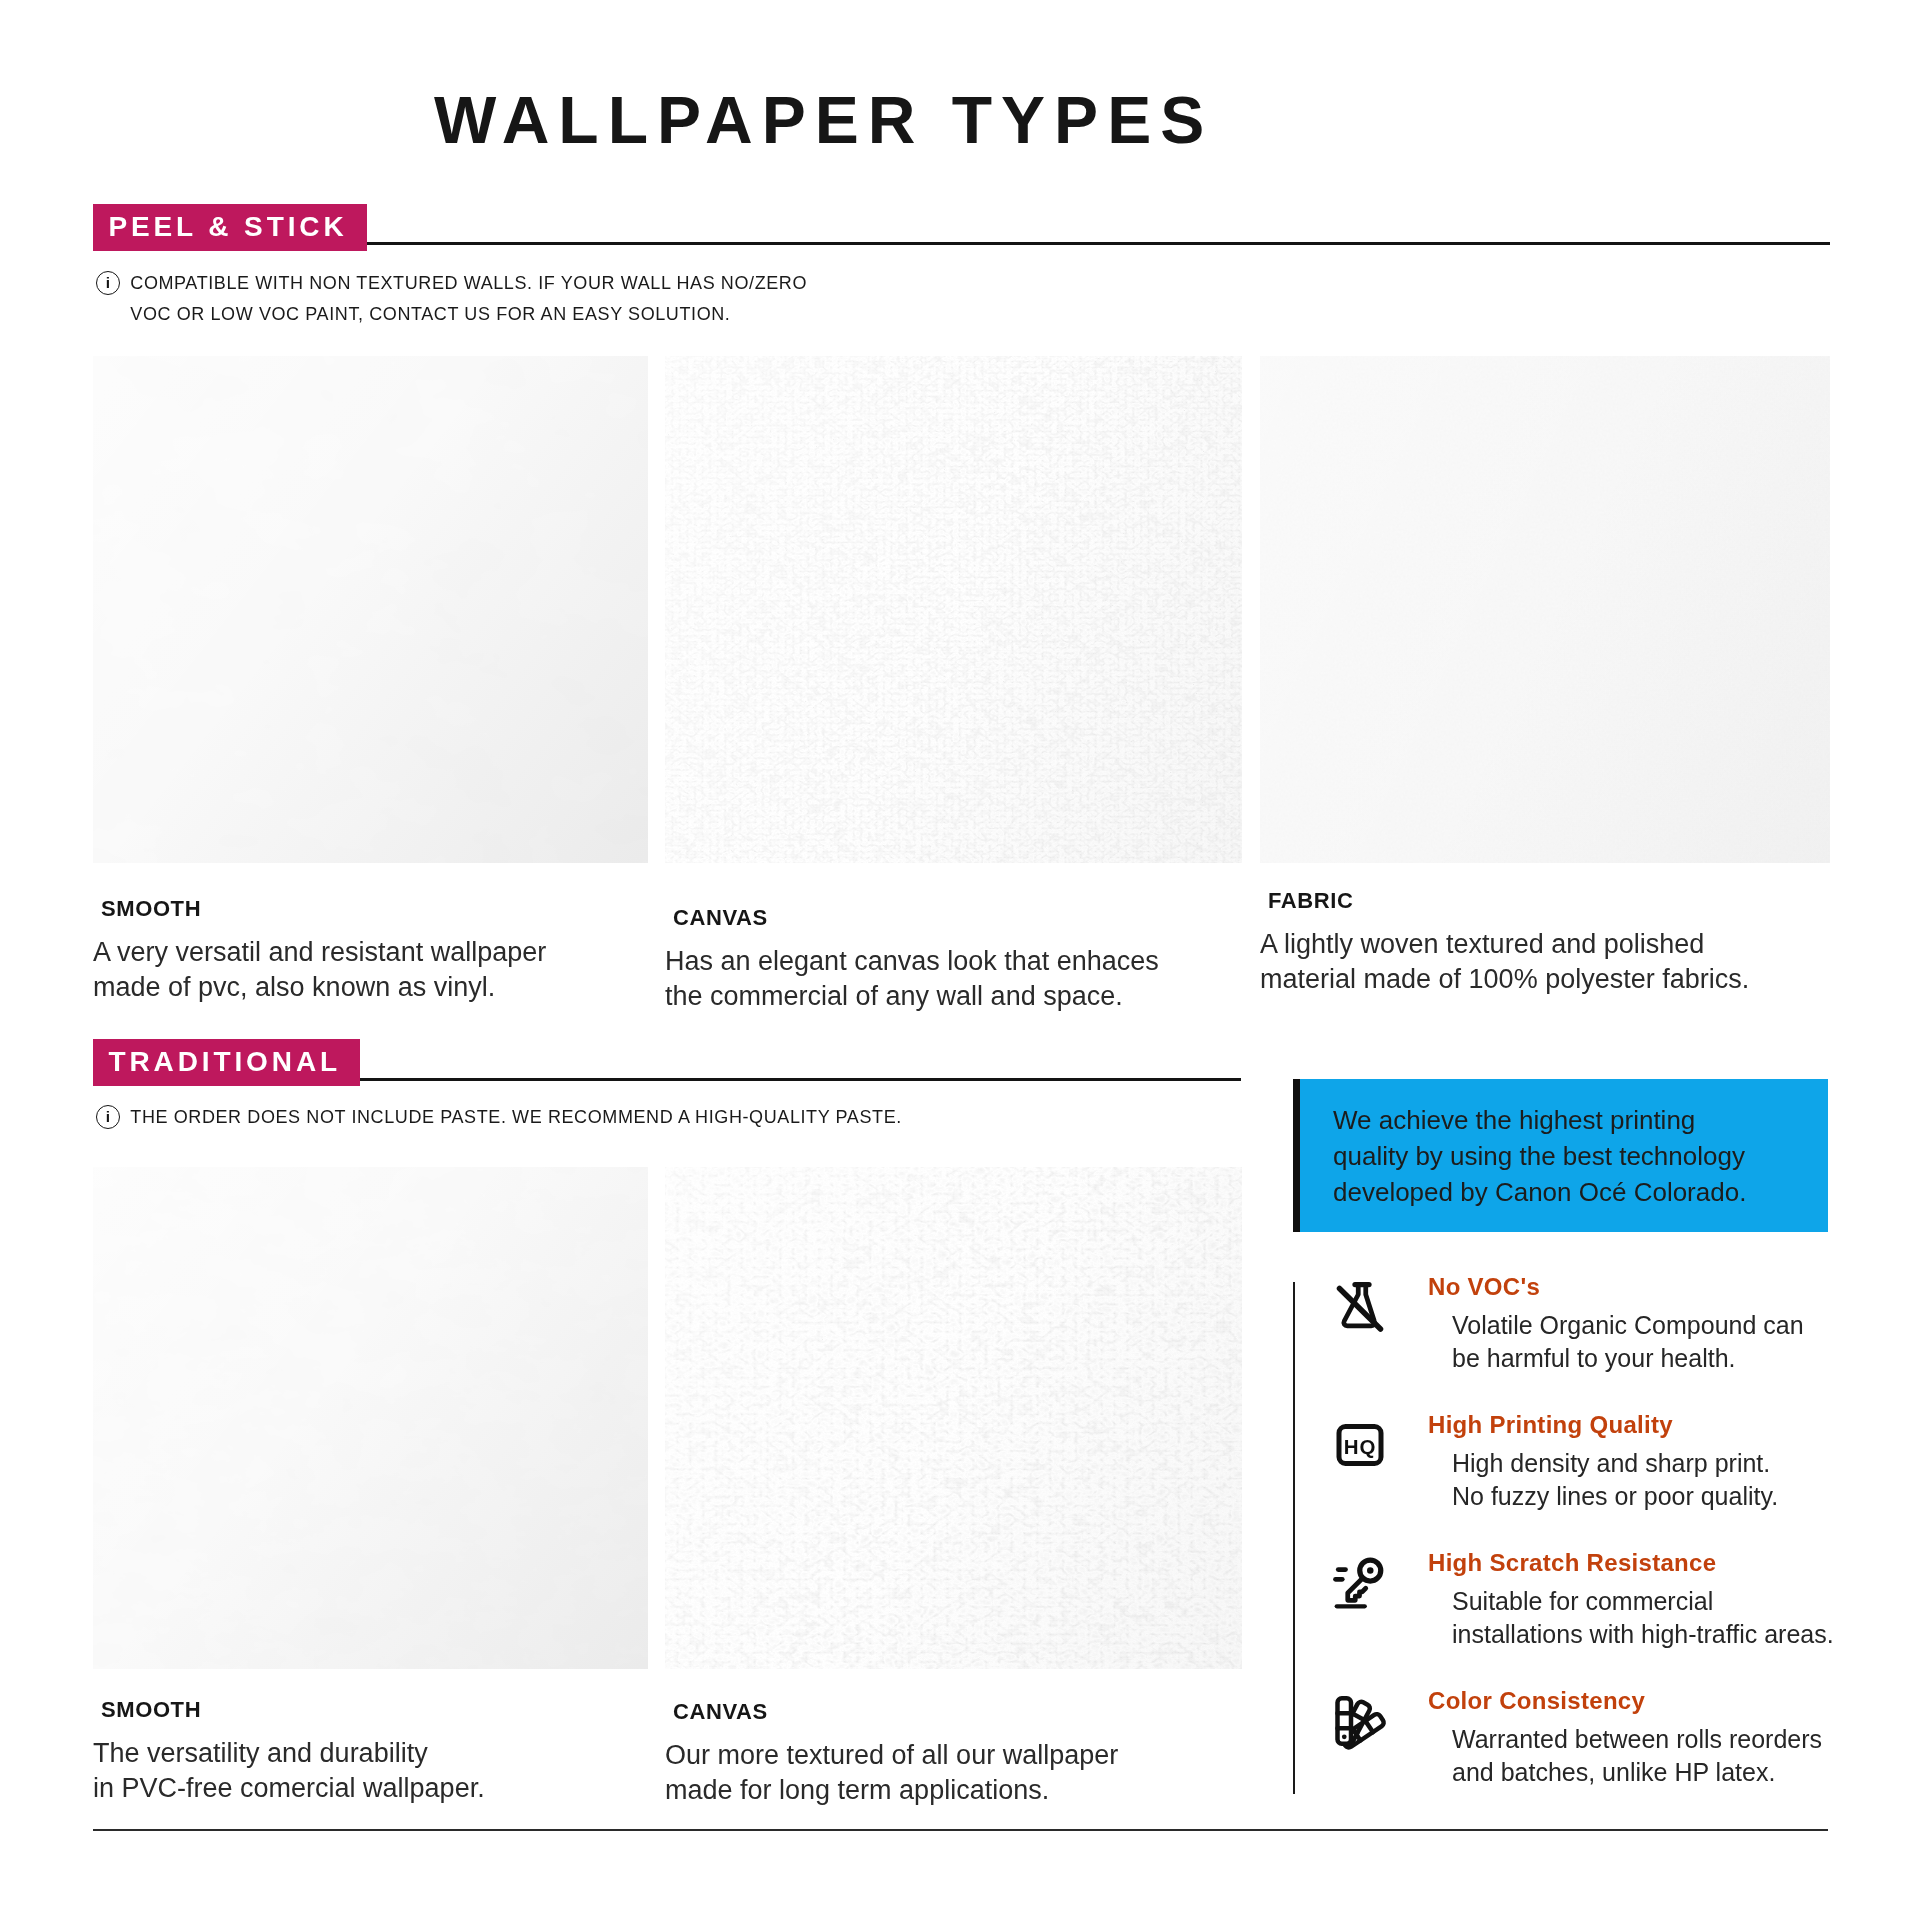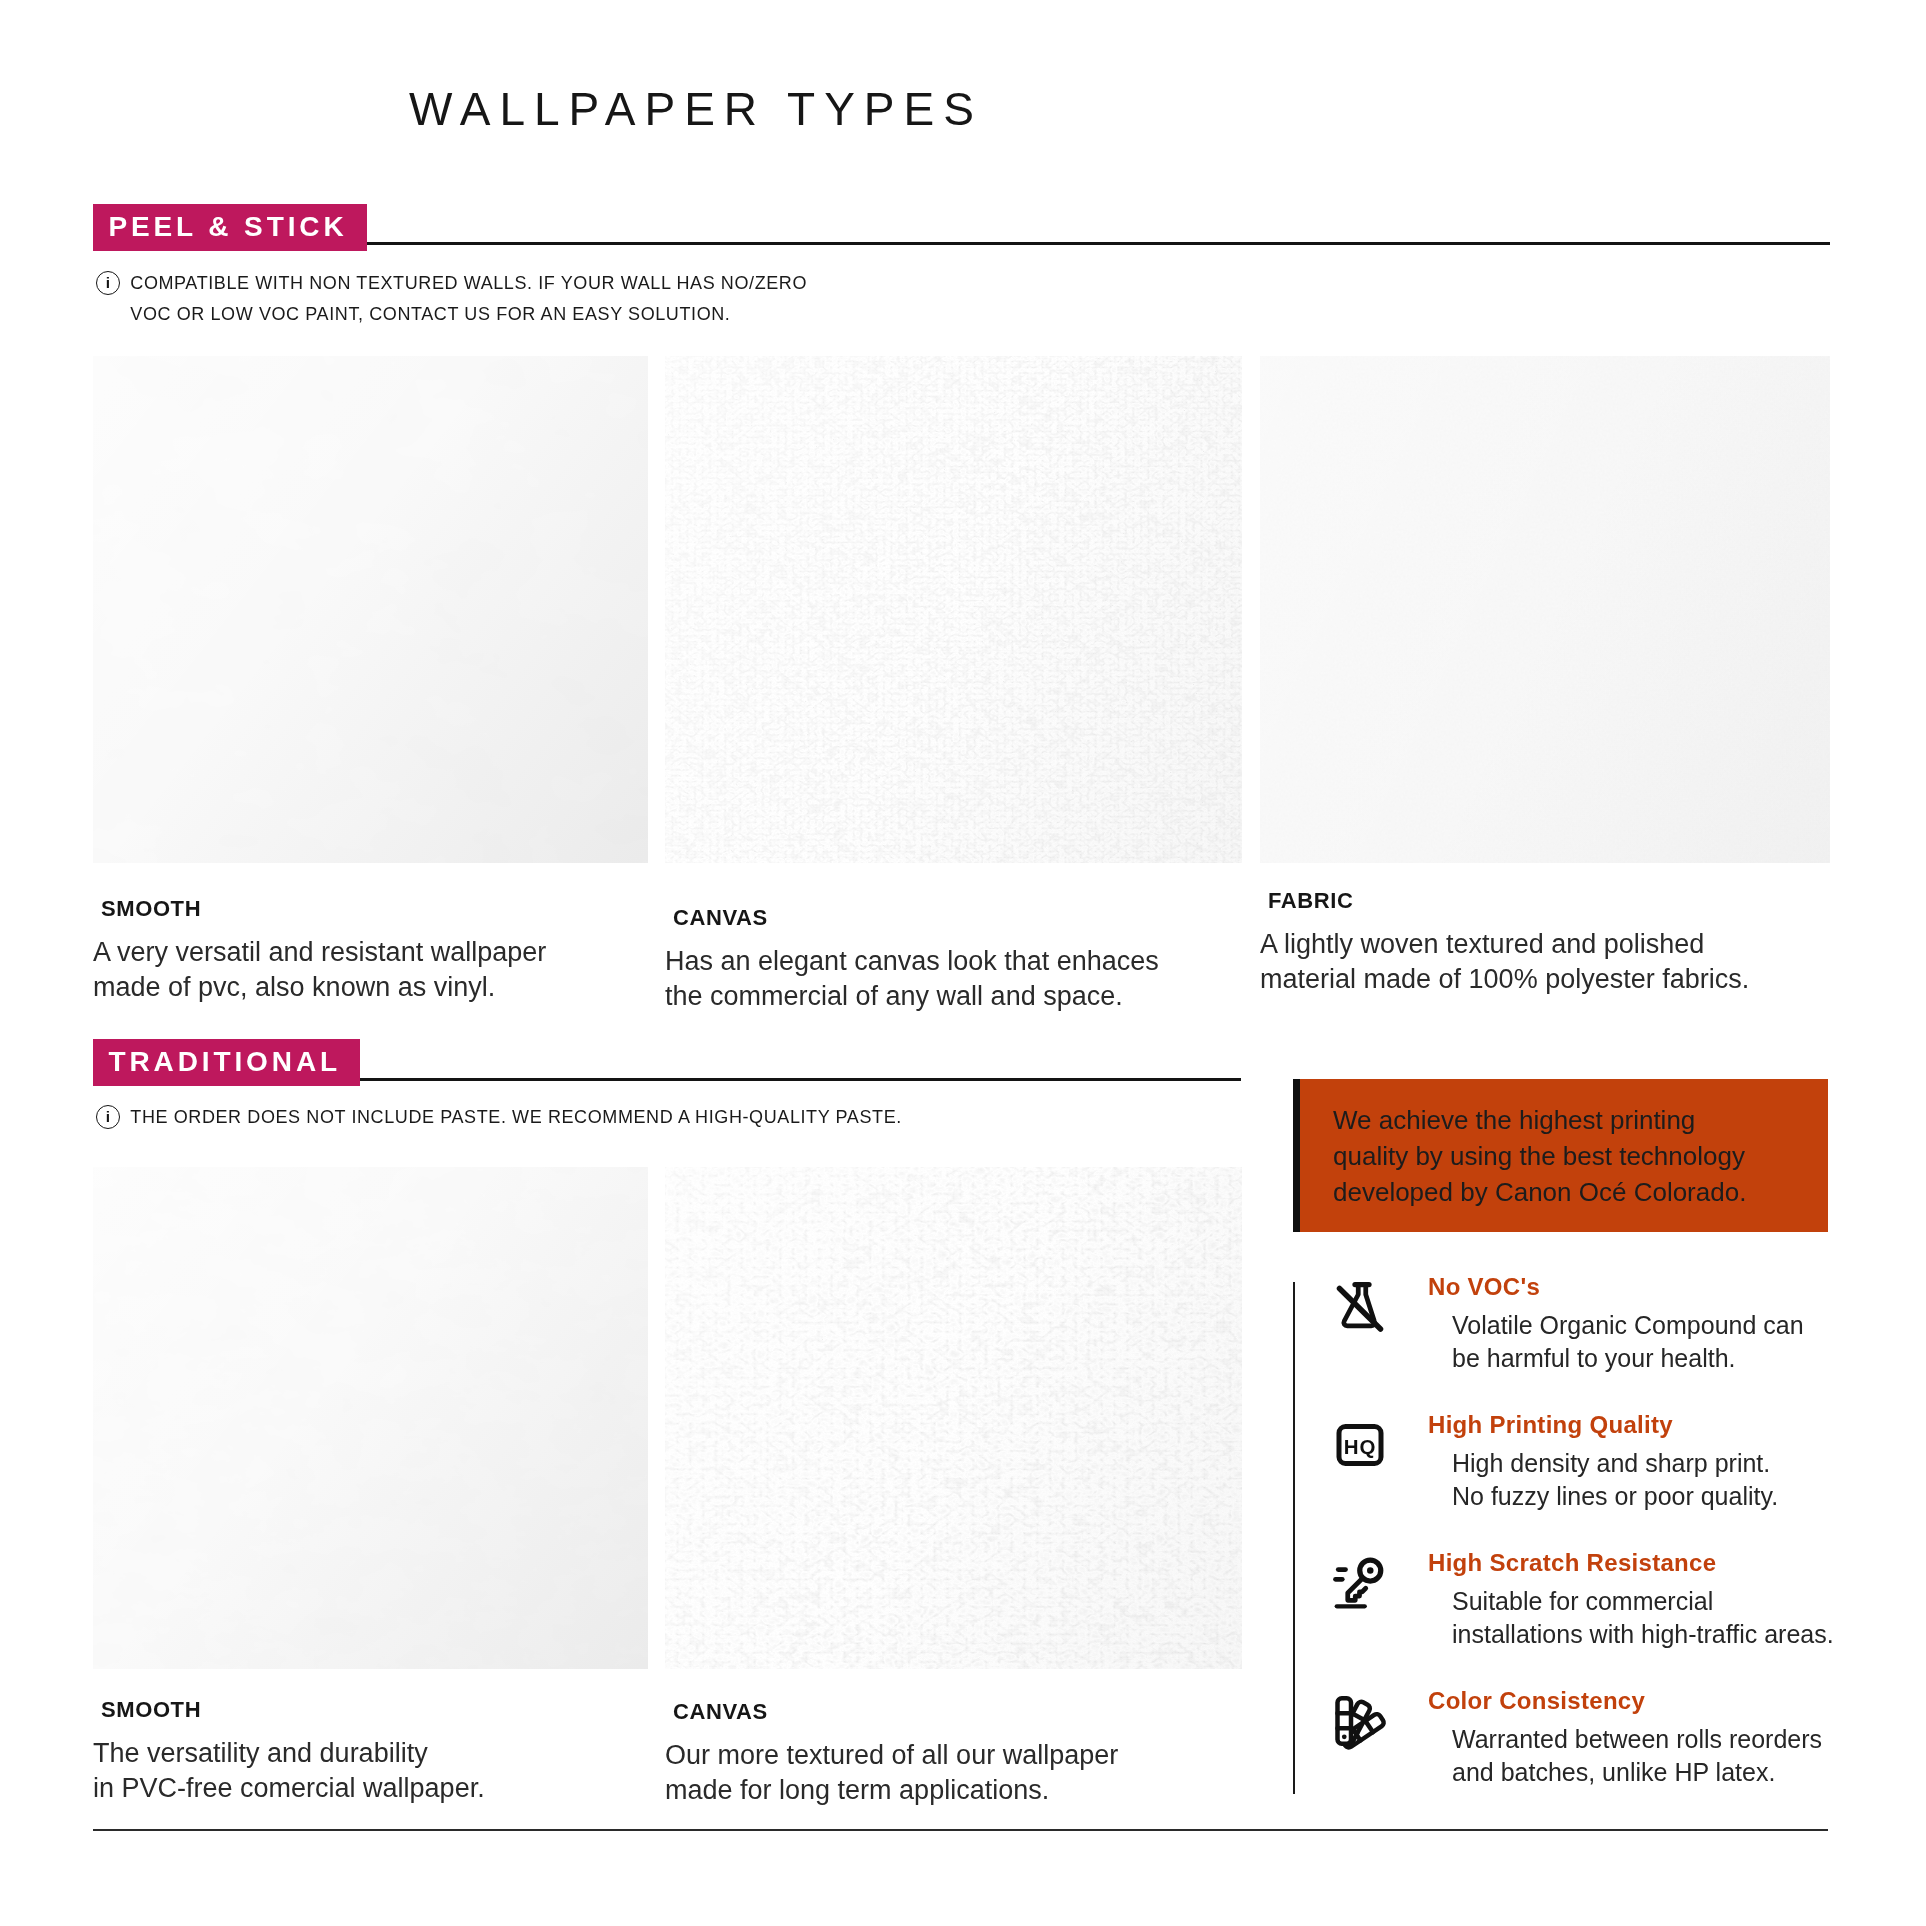--- a/index.html
+++ b/index.html
@@ -3,22 +3,22 @@
 <meta charset="utf-8">
 <style>
   html,body{margin:0;padding:0;background:#ffffff;}
   body{font-family:"Liberation Sans", sans-serif;color:#1c1c1c;}
   #canvas{position:relative;width:1926px;height:1926px;background:#ffffff;overflow:hidden;}
 
   .abs{position:absolute;}
 
   
   .page-title{
-    left:409px;top:82px;
-    font-size:46px;font-weight:400;letter-spacing:9px;color:#161616;
+    left:434px;top:82px;
+    font-size:66px;font-weight:700;letter-spacing:9px;color:#161616;
     white-space:nowrap;
   }
 
   
   .section-tag{
     background:#be185d;color:#ffffff;
     font-size:28px;font-weight:600;letter-spacing:3.9px;
     line-height:1;padding:9px 19px 10.3px 15.4px;
     display:inline-block;z-index:3;
   }
@@ -43,21 +43,21 @@
     background:linear-gradient(115deg, rgba(255,255,255,0.35) 0%, rgba(255,255,255,0.0) 50%, rgba(130,130,130,0.06) 100%);}
 
   
   .caption h3{margin:8px;font-size:22px;font-weight:600;letter-spacing:0.6px;color:#161616;}
   .caption p{margin:13px 0 0 0;font-size:27px;font-weight:300;line-height:35px;color:#2a2a2a;}
 
   
   .quality-box{
     box-sizing:border-box;
     left:1293px;top:1079px;width:535px;height:153px;
-    background:#c2410c;border-left:7.7px solid #0f0f0f;
+    background:#0ea5e9;border-left:7.7px solid #0f0f0f;
     padding:22.5px 18px 0 33px;
     font-size:26px;line-height:36px;color:#1c1c1c;font-weight:400;
   }
 
   
   .feature-rule{left:1293px;top:1282px;width:1.9px;height:512px;background:#1a1a1a;}
   .feature{left:1330px;width:520px;display:flex;gap:26px;}
   .f-icon{flex:0 0 72px;margin-top:3.9px;}
   .f-icon svg{width:60px;height:60px;display:block;}
   .f-title{font-size:24px;font-weight:700;color:#c2410c;letter-spacing:0.3px;}

